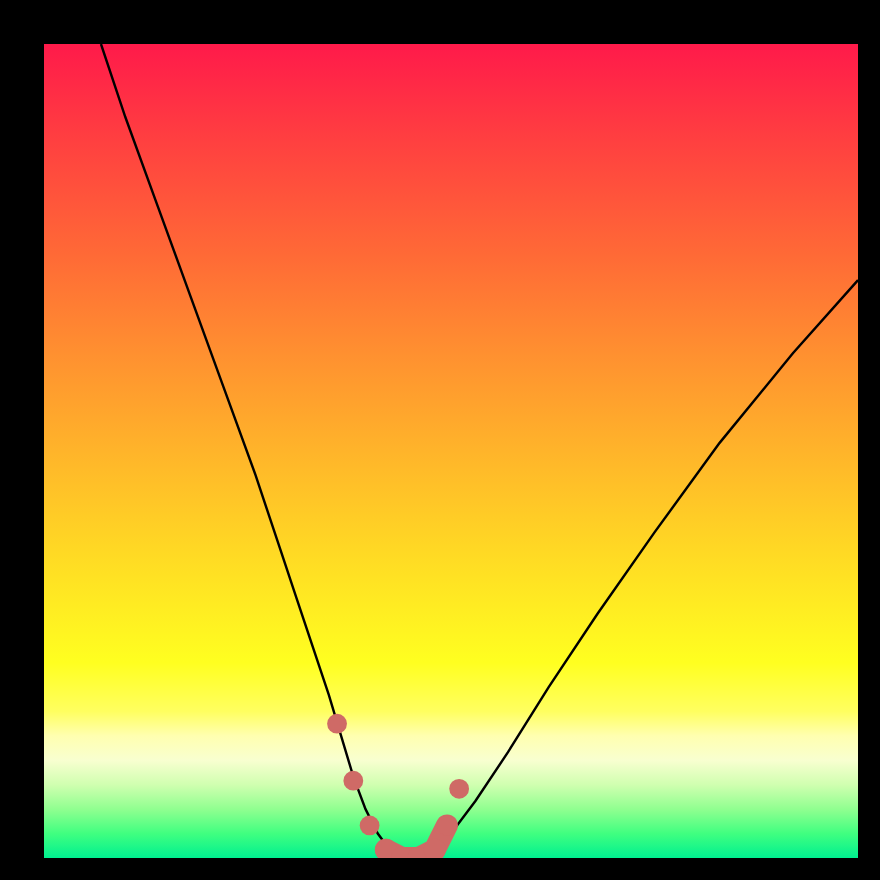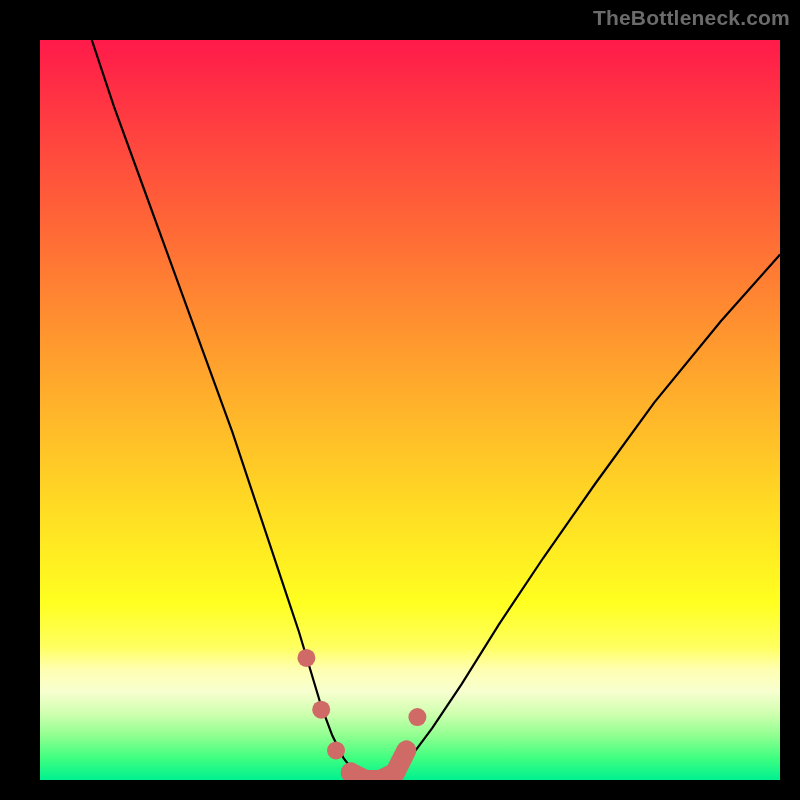--- a/index.html
+++ b/index.html
@@ -89,14 +89,13 @@
           <circle cx="296.0" cy="710.4" r="9" class="marker-dot"></circle>
           <circle cx="310.8" cy="732.6" r="10" class="marker-dot"></circle>
           <circle cx="325.6" cy="740.0" r="10" class="marker-dot"></circle>
           <circle cx="340.4" cy="740.0" r="10" class="marker-dot"></circle>
           <circle cx="355.2" cy="732.6" r="10" class="marker-dot"></circle>
           <circle cx="366.3" cy="710.4" r="9" class="marker-dot"></circle>
           <circle cx="377.4" cy="677.1" r="9" class="marker-dot"></circle>
         </g>
     </svg>
   </div>
-  <div class="watermark">TheBottleneck.com</div>
 </div>
 
 </body></html>

